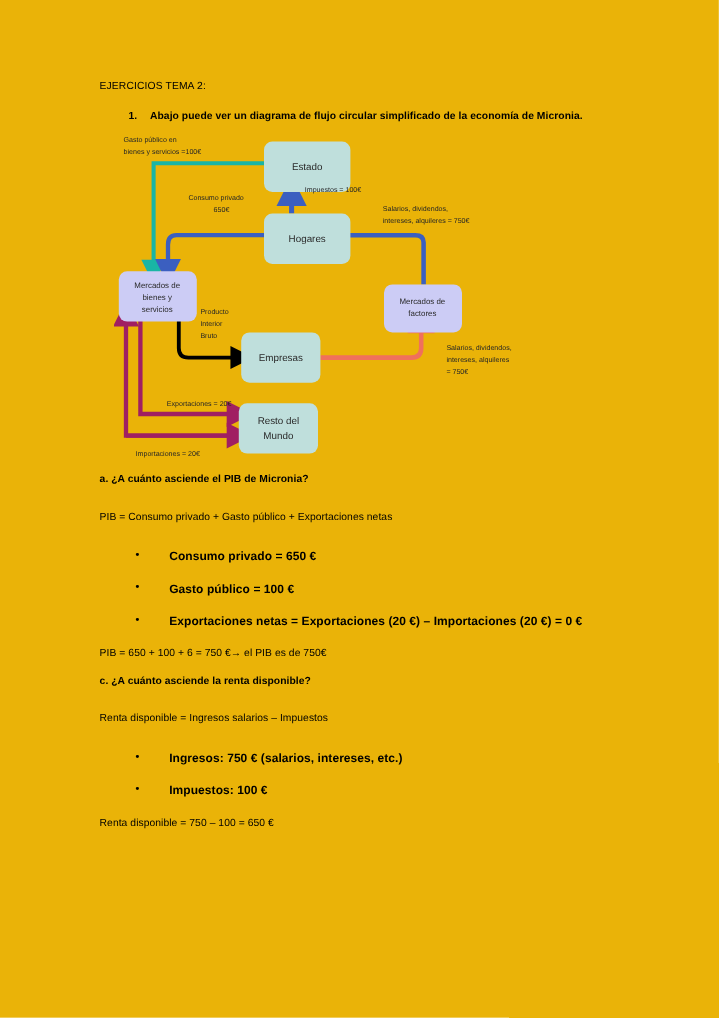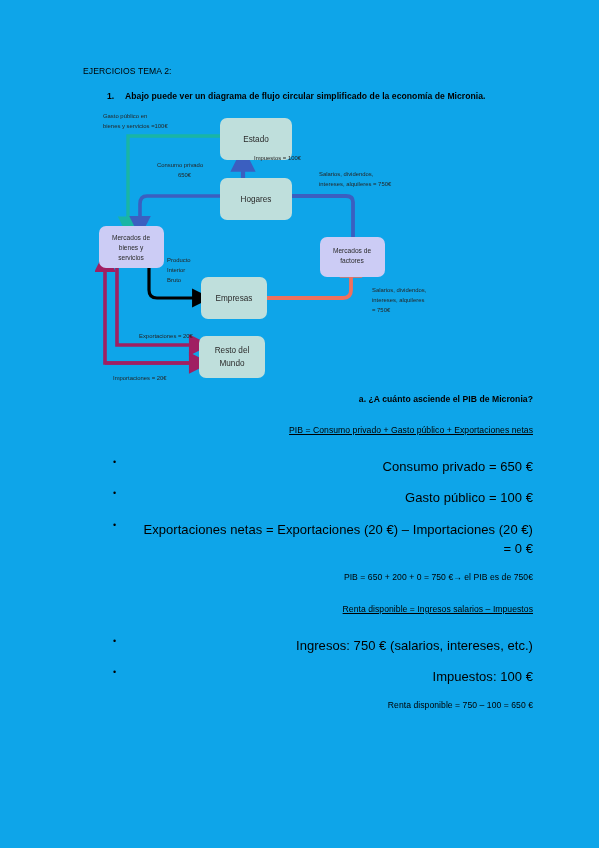--- a/index.html
+++ b/index.html
@@ -13,21 +13,21 @@
     font-family: "Liberation Sans", sans-serif;
     color: #000000;
     position: relative;
     overflow: hidden;
   }
   .page {
     position: absolute;
     left: 0; top: 0;
     width: 599px;
     height: 848px;
-    background: #0ea5e9;
+    background: #eab308;
   }
   .content {
     position: absolute;
     left: 83px;
     top: 66px;
     width: 450px;
   }
 
   .doc-title {
     font-size: 8.6px;
@@ -58,51 +58,51 @@
   
   .diagram-wrap {
     position: relative;
     width: 420px;
     height: 272px;
     margin: 10px 0 8px 12px;
   }
   .diagram-wrap svg { display: block; }
 
   
-  .ans-block { margin-top: 2px; text-align: right; }
+  .ans-block { margin-top: 2px; }
 
   .ans-q {
     font-weight: bold;
     font-size: 8.6px;
     line-height: 1.5;
     margin: 9px 0 9px 0;
     letter-spacing: 0.05px;
   }
   .ans-formula {
     font-size: 8.6px;
     line-height: 1.5;
-    margin: 9px 0 10px 12px;
-    text-decoration: underline;
+    margin: 9px 0 10px 0;
     display: inline-block;
     letter-spacing: 0.05px;
   }
   .formula-row { margin: 9px 0 10px 0; }
 
   .bullets {
     list-style: none;
     margin: 0 0 10px 0;
     padding: 0;
   }
   .bullets li {
     position: relative;
-    font-size: 13px;
+    font-size: 10px;
     line-height: 1.5;
     margin: 0 0 12px 0;
     padding-left: 58px;
     letter-spacing: 0.05px;
+    font-weight: bold;
   }
   .bullets li::before {
     content: "\2022";
     position: absolute;
     left: 30px;
     top: -1px;
     font-size: 9px;
   }
 
   .ans-result {
@@ -240,27 +240,28 @@
     <div class="ans-block">
       <p class="ans-q">a. ¿A cuánto asciende el PIB de Micronia?</p>
       <div class="formula-row">
         <span class="ans-formula">PIB = Consumo privado + Gasto público + Exportaciones netas</span>
       </div>
       <ul class="bullets">
         <li>Consumo privado = 650 €</li>
         <li>Gasto público = 100 €</li>
         <li>Exportaciones netas = Exportaciones (20 €) – Importaciones (20 €) = 0 €</li>
       </ul>
-      <p class="ans-result">PIB = 650 + 200 + 0 = 750 €→ el PIB es de 750€</p>
+      <p class="ans-result">PIB = 650 + 100 + 6 = 750 €→ el PIB es de 750€</p>
     </div>
 
     <div class="ans-block">
     </div>
 
     <div class="ans-block">
+      <p class="ans-q">c. ¿A cuánto asciende la renta disponible?</p>
       <div class="formula-row">
         <span class="ans-formula">Renta disponible = Ingresos salarios – Impuestos</span>
       </div>
       <ul class="bullets">
         <li>Ingresos: 750 € (salarios, intereses, etc.)</li>
         <li>Impuestos: 100 €</li>
       </ul>
       <p class="ans-result">Renta disponible = 750 – 100 = 650 €</p>
     </div>
 

